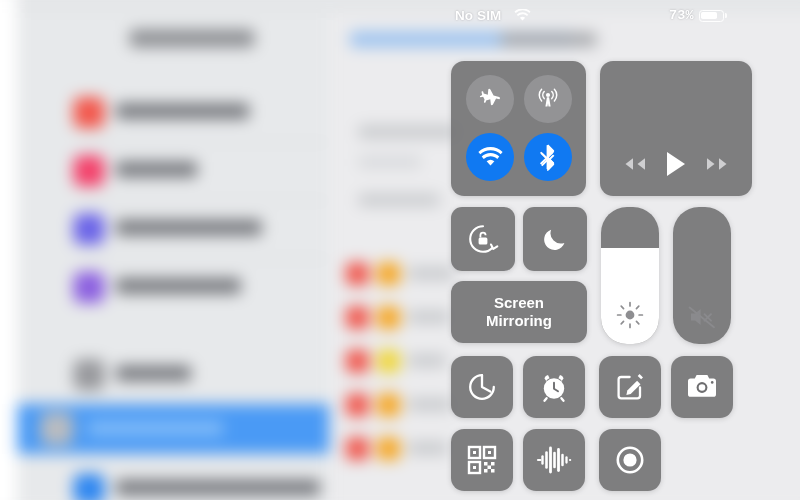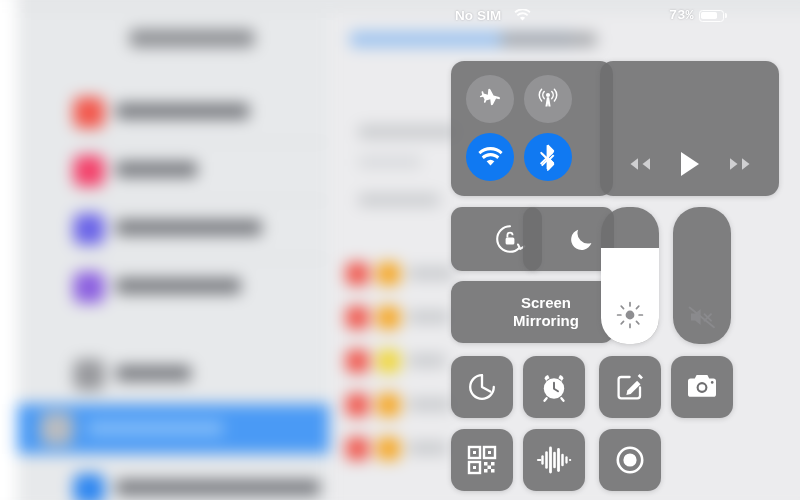--- a/index.html
+++ b/index.html
@@ -41,21 +41,21 @@
   .sb-text{color:#ffffff;font-size:13.5px;font-weight:bold;letter-spacing:.1px;
            text-shadow:0 0 2px rgba(120,120,125,.55);}
   .batt-shell{position:relative;width:25px;height:12px;border:1.6px solid rgba(255,255,255,.95);
               border-radius:3.5px;box-sizing:border-box;}
   .batt-fill{position:absolute;left:1.4px;top:1.4px;height:calc(100% - 2.8px);background:#ffffff;border-radius:1.8px;}
   .batt-tip{position:absolute;left:26.5px;top:3.5px;width:2px;height:5px;background:rgba(255,255,255,.85);border-radius:0 1.5px 1.5px 0;}
 
   
   #cc{position:absolute;left:449px;top:55px;width:305px;height:445px;z-index:15;}
   .mod{position:absolute;background:rgba(110,110,112,.88);border-radius:13px;
-       box-shadow:0 1px 5px rgba(90,90,95,.25);padding-left:27px;}
+       box-shadow:0 1px 5px rgba(90,90,95,.25);}
   .mod.small{border-radius:11px;}
 
   
   #m-connect{left:2px;top:6px;width:135px;height:135px;}
   .cbtn{position:absolute;width:48px;height:48px;border-radius:50%;
         display:flex;align-items:center;justify-content:center;}
   .cbtn.off{background:rgba(160,160,163,.62);}
   .cbtn.on{background:#1079f2;}
   #c-air{left:15px;top:14px;}
   #c-cell{left:73px;top:14px;}

